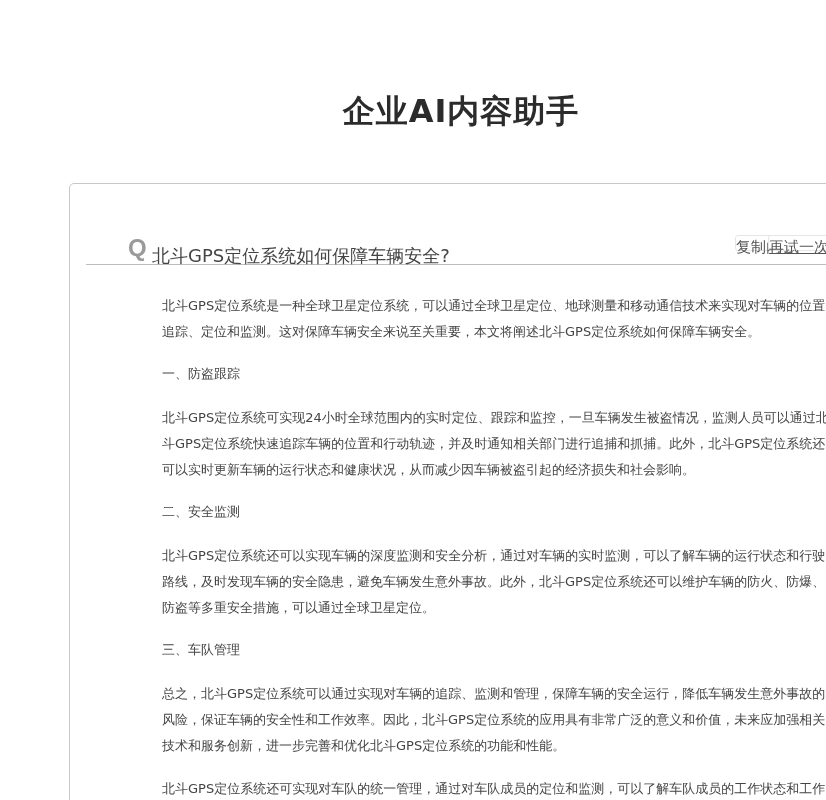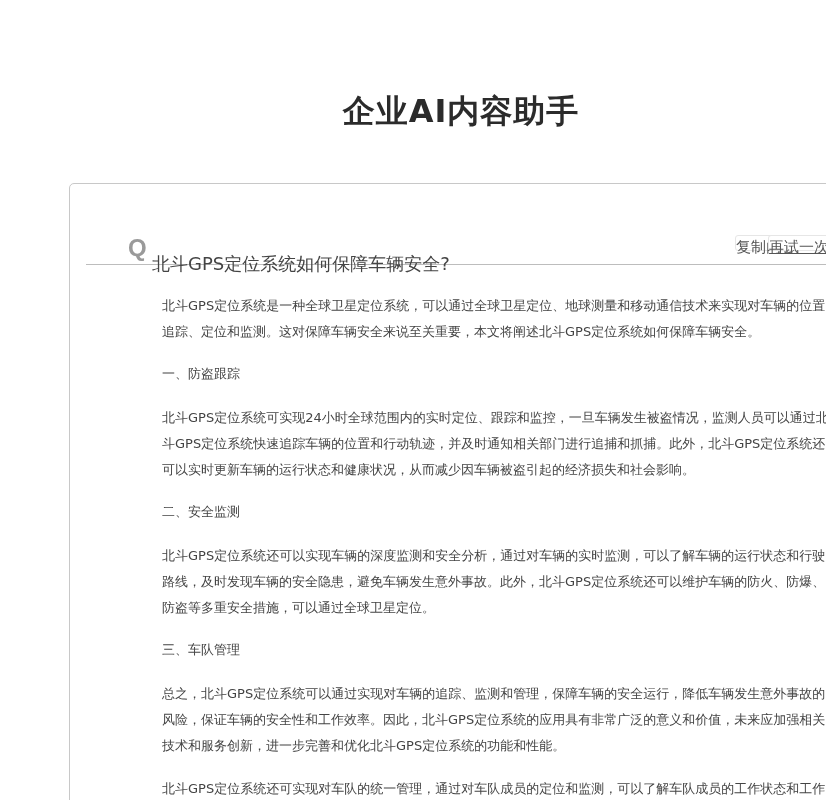--- a/index.html
+++ b/index.html
@@ -20,21 +20,21 @@
   .card-header {
     position: absolute; left: 0; top: 0; width: 100%; height: 65px;
     border-bottom: 1px solid #bdbdbd;
   }
   .q-icon {
     position: absolute; left: 26px; top: 18px;
     font-size: 24px; font-weight: bold; color: #9a9a9a;
     font-family: "Liberation Sans", sans-serif;
   }
   .question {
-    position: absolute; left: 50px; top: 36px;
+    position: absolute; left: 50px; top: 28px;
     font-size: 18px; color: #444;
   }
   .hdr-btn {
     position: absolute; top: 19px; height: 16px;
     border: 1px solid #e6e6e6; border-radius: 3px; background: #fff;
     font-size: 15px; color: #555; line-height: 22px; text-align: center;
     cursor: pointer;
   }
   .btn-copy { left: 633px; width: 62px; }
   .btn-retry { left: 666px; width: 62px; text-decoration: underline; }

